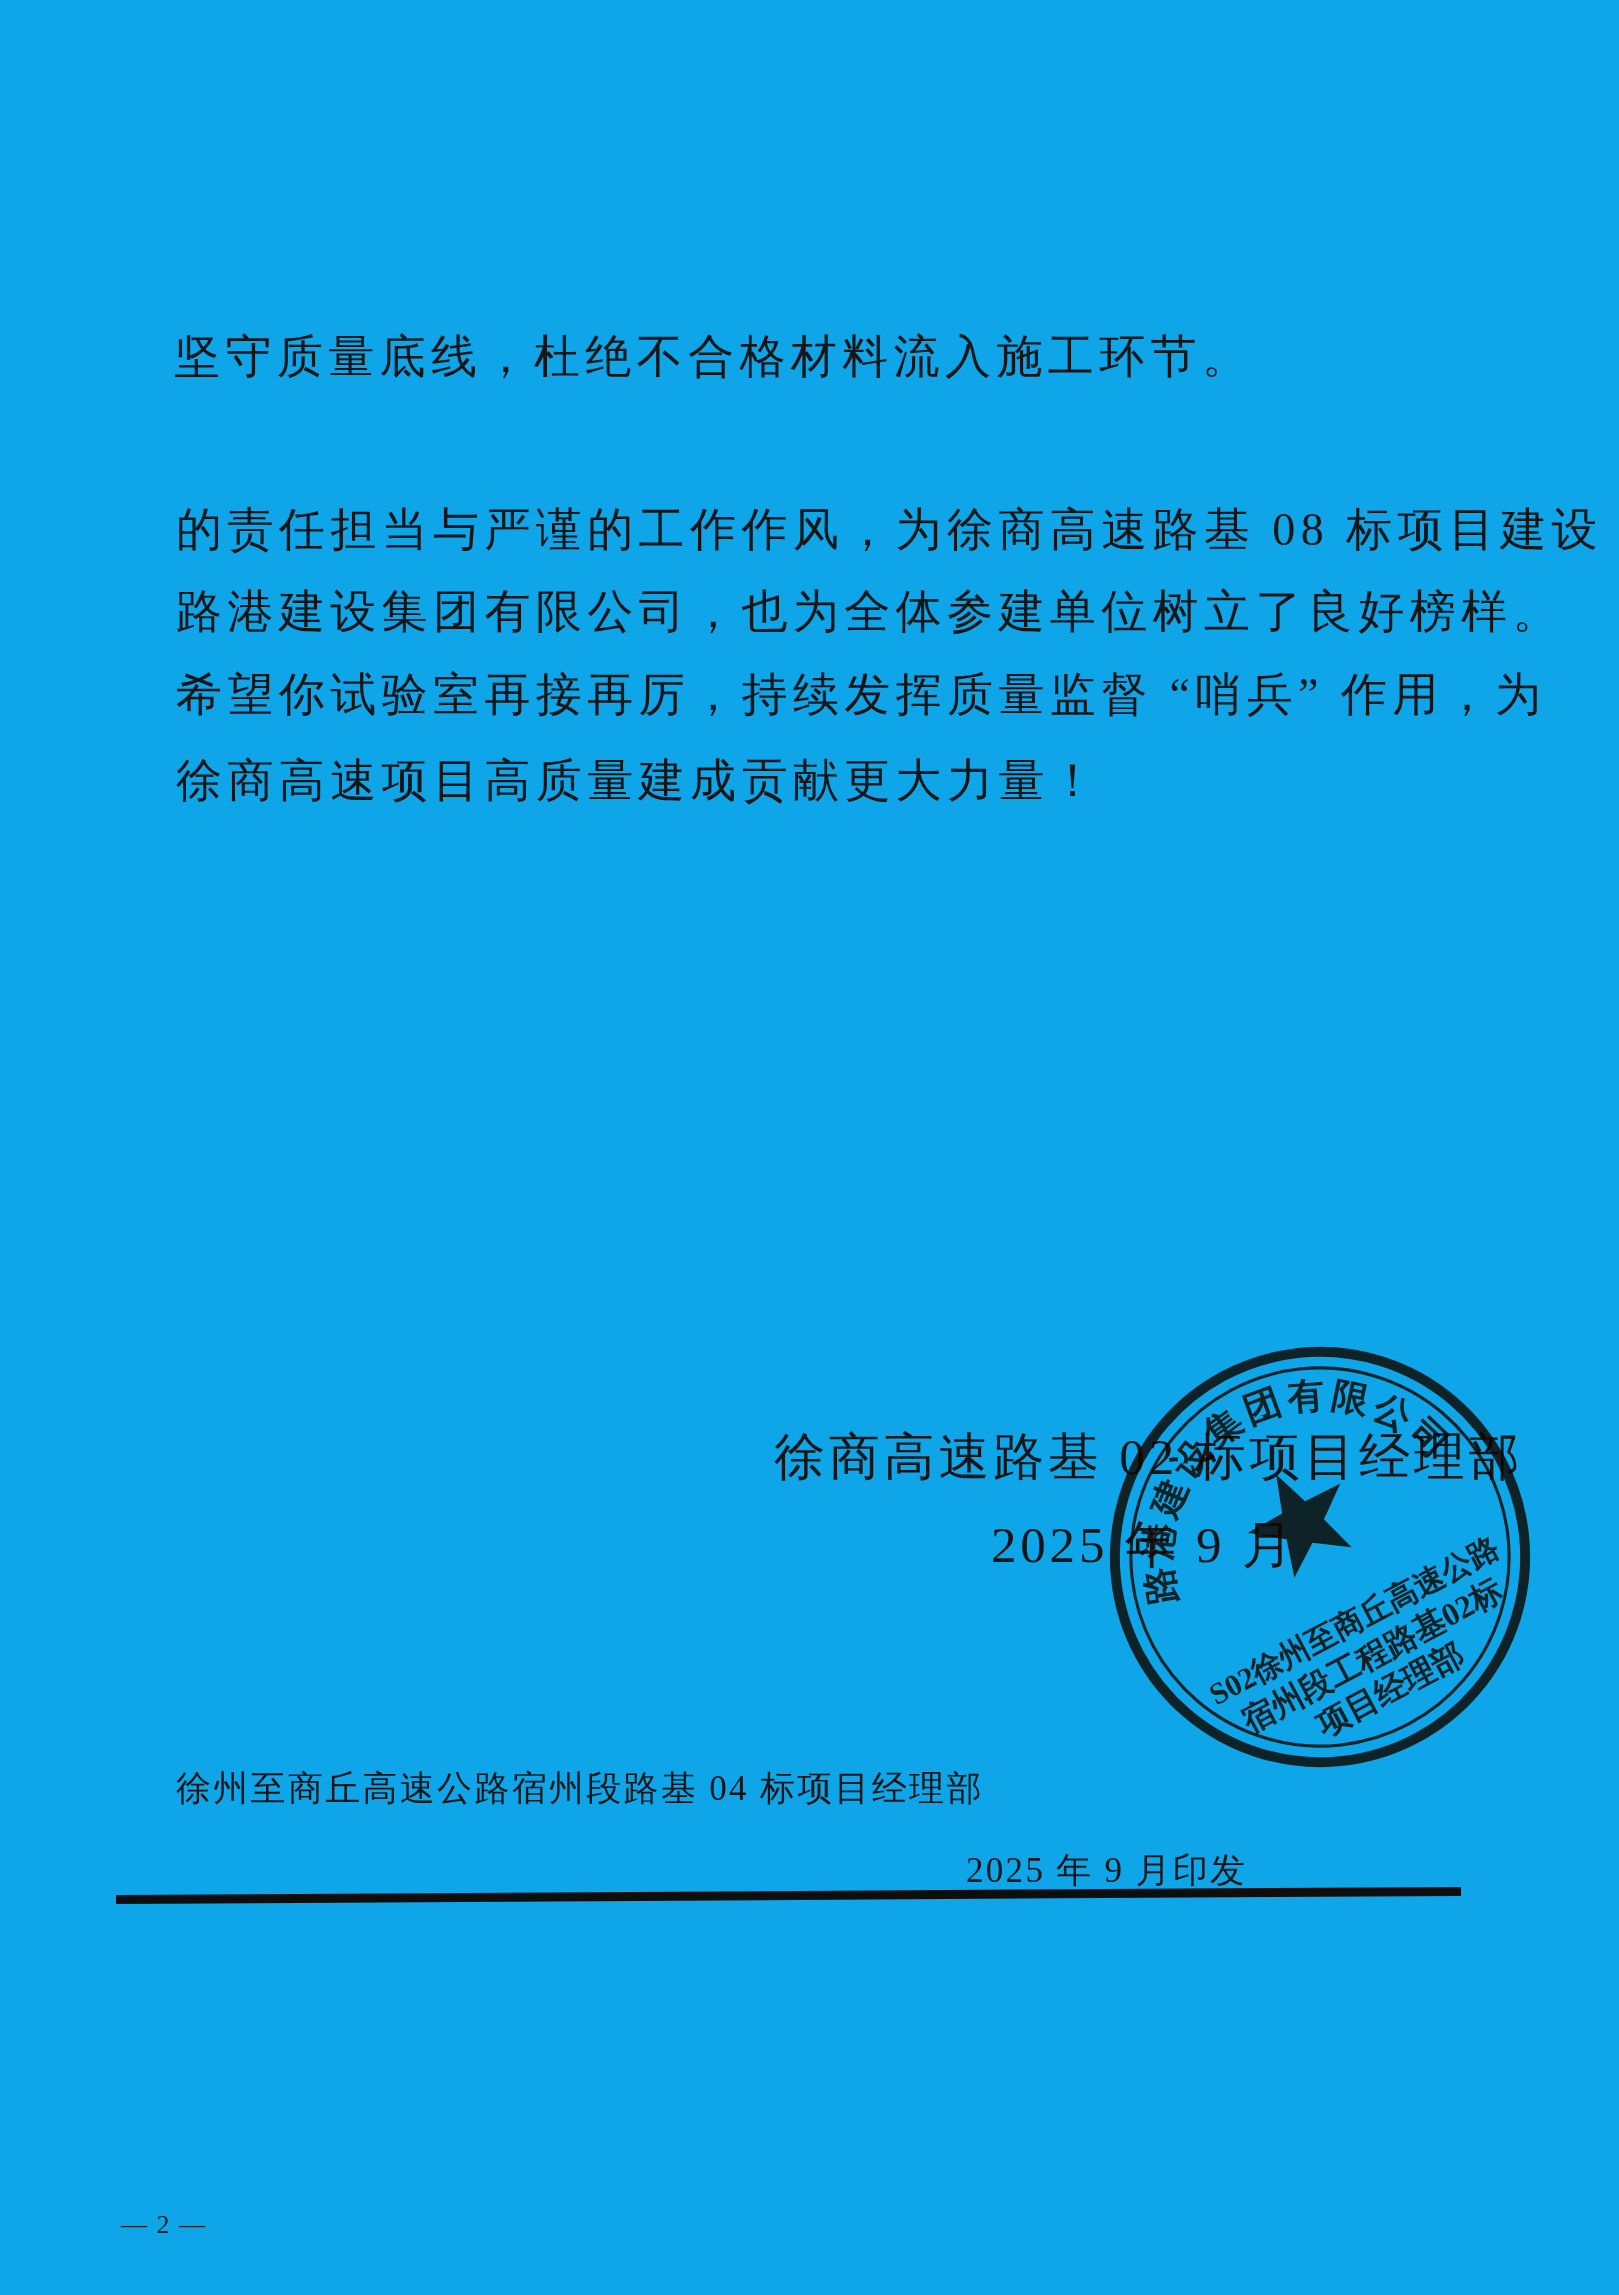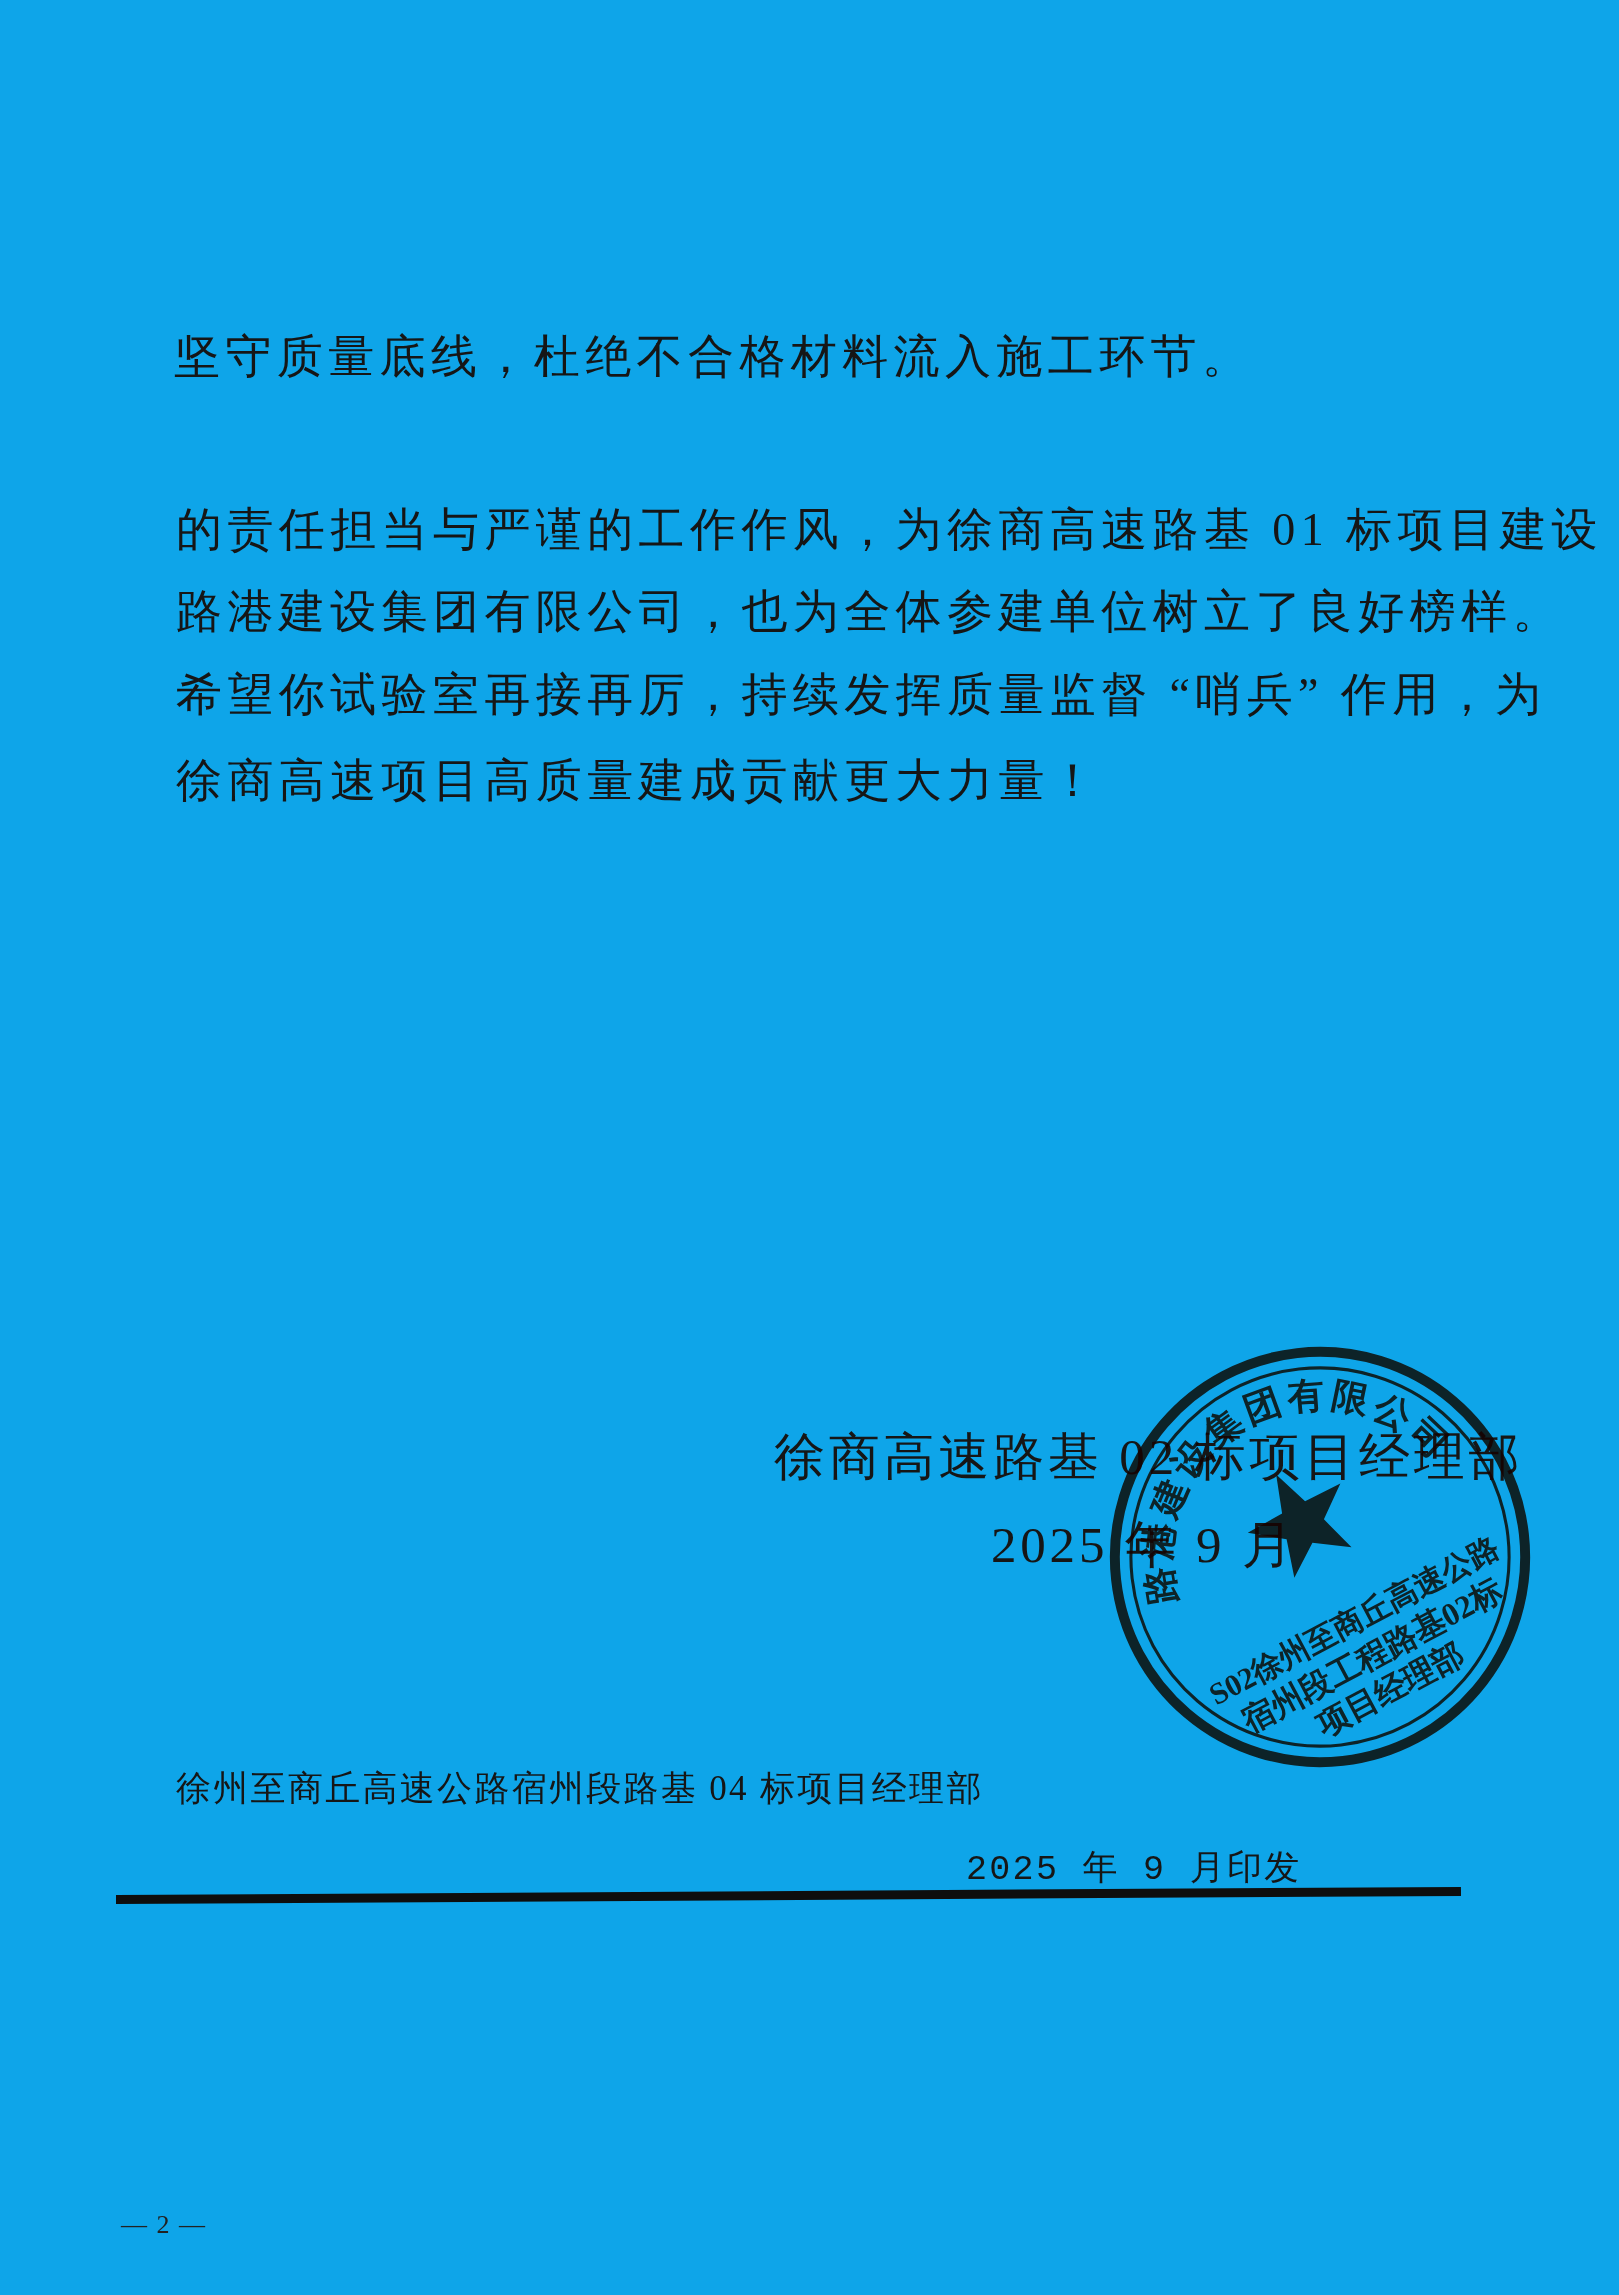--- a/index.html
+++ b/index.html
@@ -62,21 +62,21 @@
     font-weight:bold;
     fill:#e8251a;
   }
 </style>
 </head>
 <body>
 
 <div class="page">
 
   <div class="bodyline" style="left:174px;top:334px;">坚守质量底线，杜绝不合格材料流入施工环节。</div>
-  <div class="bodyline" style="left:176px;top:507px;">的责任担当与严谨的工作作风，为徐商高速路基 01 标项目建设</div>
+  <div class="bodyline" style="left:176px;top:507px;">的责任担当与严谨的工作作风，为徐商高速路基 08 标项目建设</div>
   <div class="bodyline" style="left:176px;top:589px;">路港建设集团有限公司，也为全体参建单位树立了良好榜样。</div>
   <div class="bodyline" style="left:176px;top:672px;">希望你试验室再接再厉，持续发挥质量监督 “哨兵” 作用，为</div>
   <div class="bodyline" style="left:176px;top:758px;text-align:center;">徐商高速项目高质量建成贡献更大力量！</div>
 
   <div class="sig" style="left:774px;top:1432px;">徐商高速路基 02 标项目经理部</div>
   <div class="sig" style="left:991px;top:1520px;">2025 年 9 月</div>
 
   <div class="stamp">
     <svg width="444" height="444" viewBox="0 0 580 580">
       <g transform="rotate(-28 290 290)">
@@ -88,18 +88,18 @@
         </text>
         <polygon fill="#e8251a" points="290,168 307.0,216.5 358.5,217.8 317.6,249.0 332.3,298.2 290,269 247.7,298.2 262.4,249.0 221.5,217.8 273.0,216.5"></polygon>
         <text x="290" y="398" font-size="40" text-anchor="middle">S02徐州至商丘高速公路</text>
         <text x="290" y="450" font-size="42" text-anchor="middle">宿州段工程路基02标</text>
         <text x="290" y="500" font-size="42" text-anchor="middle">项目经理部</text>
       </g>
     </svg>
   </div>
 
   <div class="footline" style="left:176px;top:1771px;">徐州至商丘高速公路宿州段路基 04 标项目经理部</div>
-  <div class="footline" style="left:966px;top:1853px;font-family:Liberation Mono, monospace;">2025 年 9 月印发</div>
+  <div class="footline" style="left:966px;top:1853px;">2025 年 9 月印发</div>
   <div class="rule"></div>
   <div class="pagenum">— 2 —</div>
 
 </div>
 
 
 </body></html>

